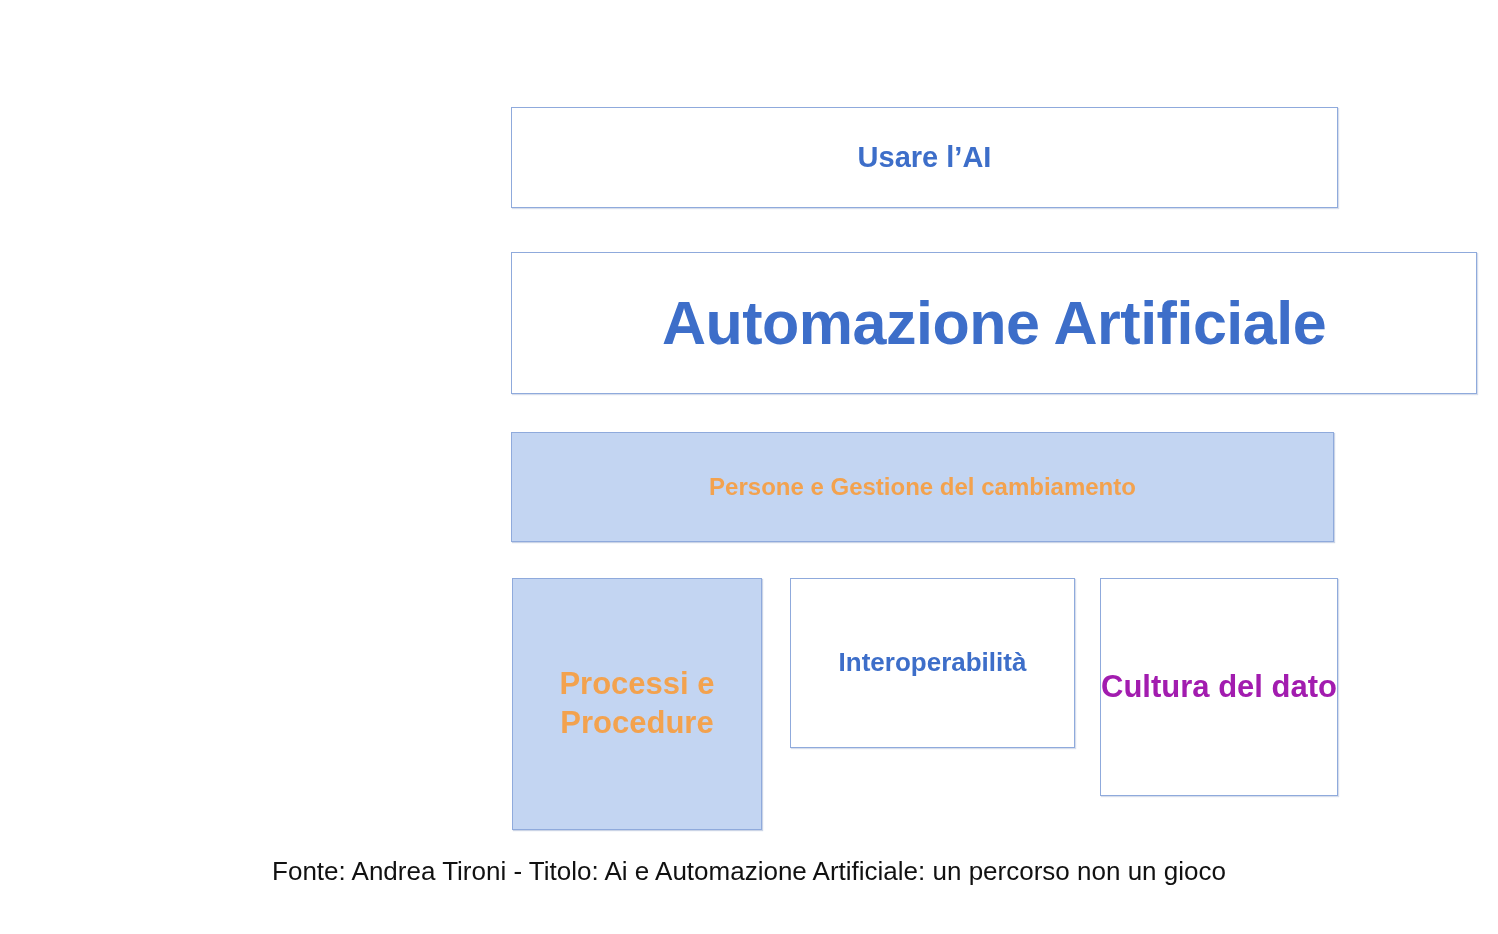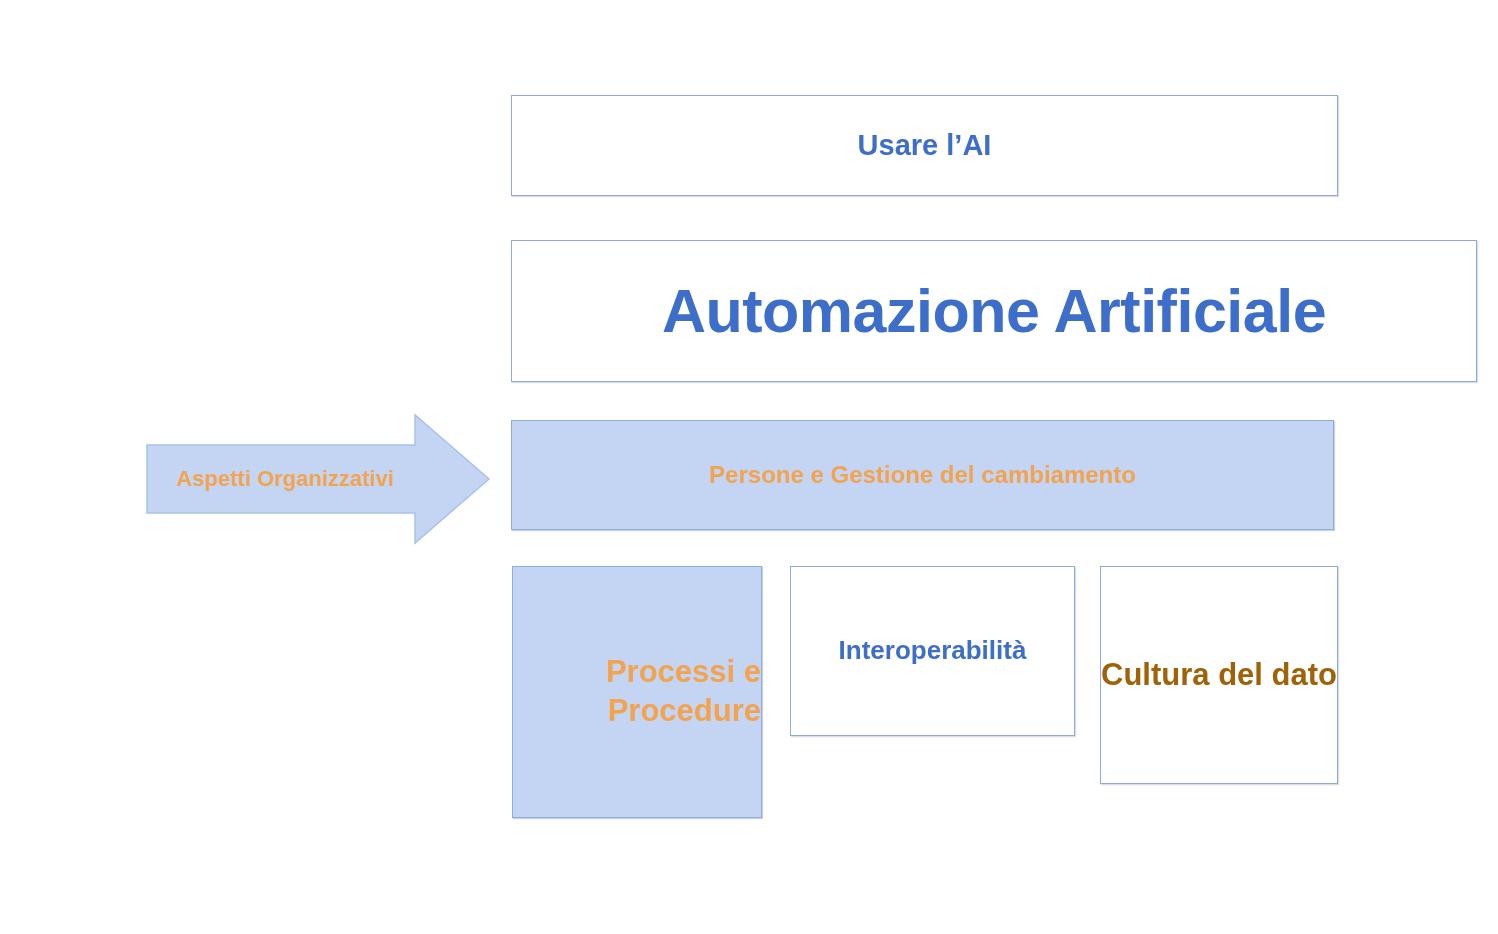--- a/index.html
+++ b/index.html
@@ -17,22 +17,23 @@
     background: #ffffff;
     overflow: hidden;
   }
 
   .box {
     position: absolute;
     box-sizing: border-box;
     display: flex;
     align-items: center;
     justify-content: center;
-    text-align: right;
+    text-align: center;
     line-height: 1.15;
+    margin-top: 12px;
   }
 
   
   .band-outline {
     background: #ffffff;
     border: 1.5px solid #8faadc;
     box-shadow: 1px 1px 1px rgba(140,160,200,0.35);
   }
   .band-fill {
     background: #c3d5f2;
@@ -103,21 +104,21 @@
     font-weight: bold;
   }
 
   #card-cultura {
     left: 1100px;
     top: 566px;
     width: 238px;
     height: 218px;
   }
   #card-cultura .label {
-    color: #a16207;
+    color: #a21caf;
     font-size: 31px;
     font-weight: bold;
     line-height: 1.25;
   }
 
   
   #arrow-aspetti {
     position: absolute;
     left: 140px;
     top: 408px;
@@ -180,21 +181,16 @@
   </div>
 
   <div class="box band-outline" id="card-interoperabilita">
     <span class="label">Interoperabilità</span>
   </div>
 
   <div class="box band-outline" id="card-cultura">
     <span class="label">Cultura del dato</span>
   </div>
 
-  <div id="arrow-aspetti">
-    <svg viewBox="0 0 356 142" preserveAspectRatio="none">
-      <polygon points="7,37 275,37 275,7 349,71 275,135 275,105 7,105" fill="#c3d5f2" stroke="#a8c2e8" stroke-width="1.5"></polygon>
-    </svg>
-    <div class="arrow-label">Aspetti Organizzativi</div>
-  </div>
 
+  <div id="caption">Fonte: Andrea Tironi - Titolo: Ai e Automazione Artificiale: un percorso non un gioco</div>
 
 </div>
 
 </body></html>

